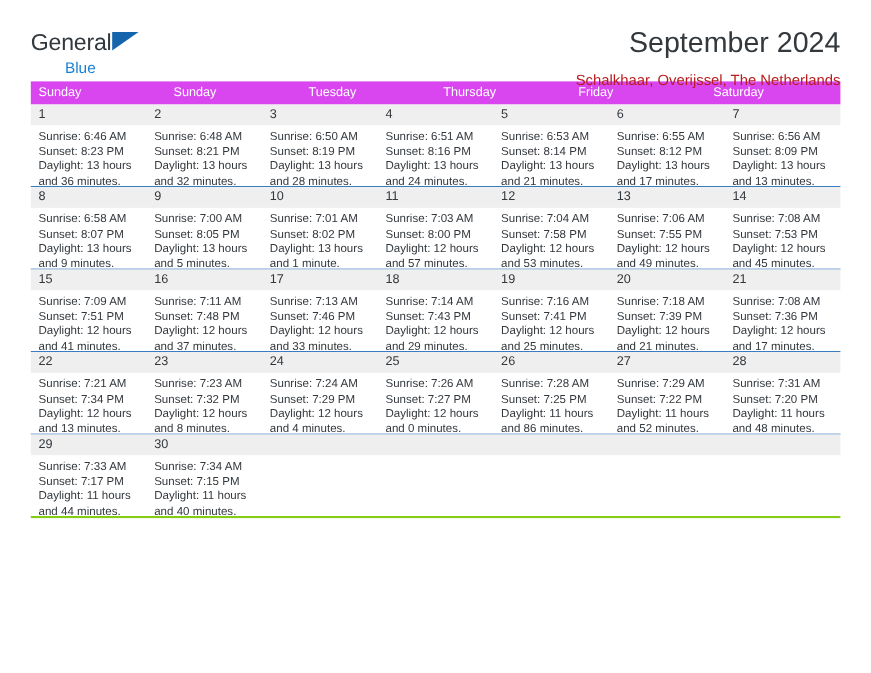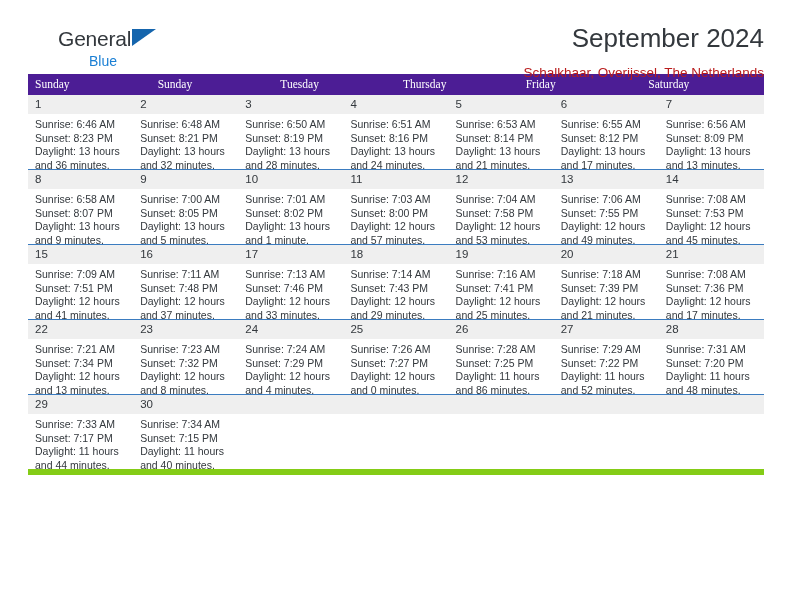--- a/index.html
+++ b/index.html
@@ -28,21 +28,20 @@
     align-items: flex-start;
     justify-content: space-between;
     height: 74px;
     padding-top: 20px;
     box-sizing: border-box;
   }
   .brand {
     position: relative;
     width: 130px;
     padding-top: 8px;
-    margin-left: 30px;
   }
   .brand-row1 {
     font-size: 21px;
     color: #33383d;
     letter-spacing: -0.2px;
     line-height: 22px;
     white-space: nowrap;
   }
   .brand-row2 {
     font-size: 14px;
@@ -78,38 +77,37 @@
     margin-top: 9px;
     white-space: nowrap;
   }
 
   
   .calendar {
     width: 736px;
   }
   .dow-row {
     display: flex;
-    background: #4c1d95;
-    font-family: Liberation Serif, serif;
+    background: #d946ef;
   }
   .dow-cell {
     flex: 1 1 0;
     height: 21px;
     line-height: 21px;
     color: #ffffff;
     font-size: 11.5px;
     padding-left: 7px;
     box-sizing: border-box;
     white-space: nowrap;
   }
   .week {
     border-bottom: 1px solid #3b7cc0;
   }
   .week:last-child {
-    border-bottom: 6px solid #84cc16;
+    border-bottom: 2px solid #84cc16;
   }
   .num-row {
     display: flex;
     background: #efefef;
   }
   .num-cell {
     flex: 1 1 0;
     height: 19px;
     line-height: 19px;
     font-size: 11.5px;

